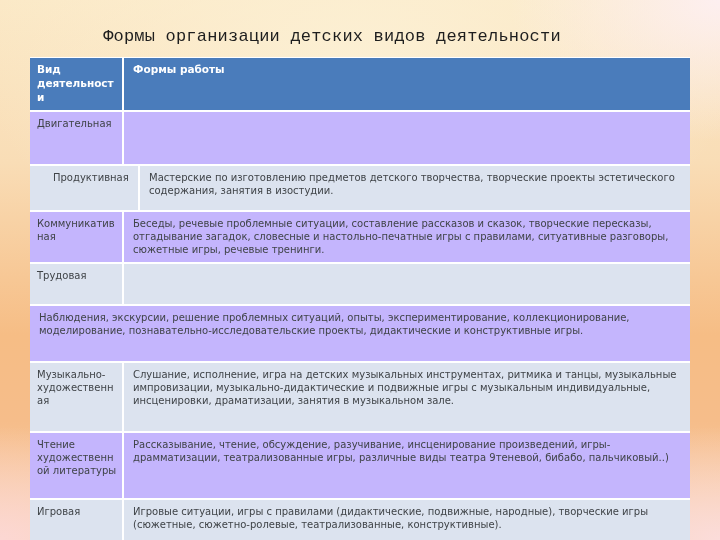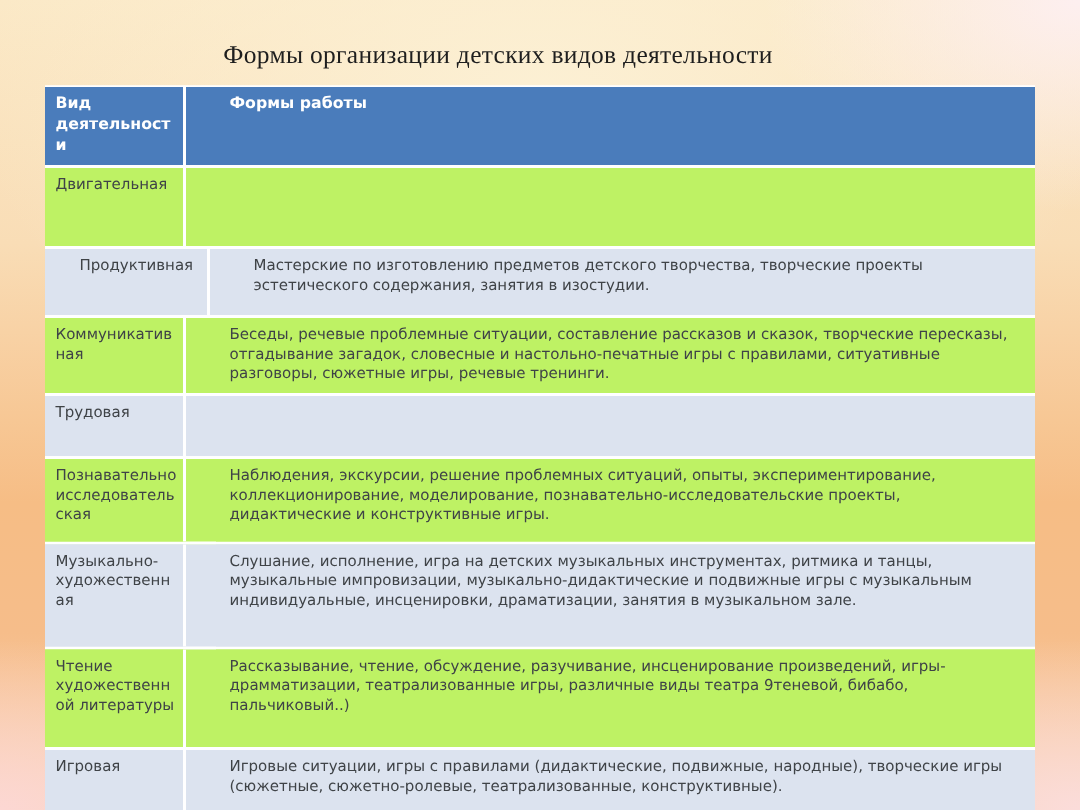--- a/index.html
+++ b/index.html
@@ -15,38 +15,37 @@
       radial-gradient(ellipse 45% 40% at 100% 0%, #fdeff0 0%, rgba(253,239,240,0) 65%),
       radial-gradient(ellipse 70% 55% at 50% 12%, #fcf0d4 0%, rgba(252,240,212,0) 75%),
       linear-gradient(180deg, #fbe9c7 0%, #f9ddb6 30%, #f6bd85 62%, #f6bd8a 78%, #f9d4b2 100%);
   }
   .slide-title {
     position: absolute;
     top: 27px;
     left: 0;
     width: 664px;
     text-align: center;
-    font-family: Liberation Serif, serif;
+    font-family: Liberation Mono, monospace;
     font-size: 17px;
     color: #1e1e1e;
     letter-spacing: 0.2px;
   }
   .table {
     position: absolute;
     left: 30px;
     top: 57px;
     width: 660px;
     background: #ffffff;
     border-top: 1px solid #ffffff;
   }
   .tr {
     display: flex;
     box-sizing: border-box;
     border-bottom: 2px solid #ffffff;
-    gap: 20px;
   }
   .tr:last-child { border-bottom: none; }
   .cell {
     box-sizing: border-box;
     color: #3f4347;
     font-size: 10px;
     line-height: 1.33;
   }
   .c1 {
     width: 94px;
@@ -58,21 +57,21 @@
   .c2 {
     flex: 1 1 auto;
     padding: 5px 10px 5px 9px;
   }
   .thead { background: #4a7cbb; min-height: 47px; }
   .thead .cell {
     color: #ffffff;
     font-weight: bold;
     font-size: 10.5px;
   }
-  .band-dark  { background: #bef264; }
+  .band-dark  { background: #c4b5fd; }
   .band-light { background: #dce3ef; }
   
   .tr:nth-child(2) { min-height: 54px; }
   .tr:nth-child(3) { min-height: 46px; padding-left: 16px; }
   .tr:nth-child(4) { min-height: 43px; }
   .tr:nth-child(5) { min-height: 42px; }
   .tr:nth-child(6) { min-height: 57px; }
   .tr:nth-child(7) { min-height: 70px; }
   .tr:nth-child(8) { min-height: 67px; }
   .tr:nth-child(9) { min-height: 60px; }
@@ -101,21 +100,20 @@
     <div class="tr band-dark">
       <div class="cell c1 band-dark">Коммуникативная</div>
       <div class="cell c2 band-dark">Беседы, речевые проблемные ситуации, составление рассказов и сказок, творческие пересказы, отгадывание загадок, словесные и настольно-печатные игры с правилами, ситуативные разговоры, сюжетные игры, речевые тренинги.</div>
     </div>
 
     <div class="tr band-light">
       <div class="cell c1 band-light">Трудовая</div>
     </div>
 
     <div class="tr band-dark">
-      <div class="cell c1 band-dark">Познавательноисследовательская</div>
       <div class="cell c2 band-dark">Наблюдения, экскурсии, решение проблемных ситуаций, опыты, экспериментирование, коллекционирование, моделирование, познавательно-исследовательские проекты, дидактические и конструктивные игры.</div>
     </div>
 
     <div class="tr band-light">
       <div class="cell c1 band-light">Музыкально-художественная</div>
       <div class="cell c2 band-light">Слушание, исполнение, игра на детских музыкальных инструментах, ритмика и танцы, музыкальные импровизации, музыкально-дидактические и подвижные игры с музыкальным индивидуальные, инсценировки, драматизации, занятия в музыкальном зале.</div>
     </div>
 
     <div class="tr band-dark">
       <div class="cell c1 band-dark">Чтение художественной литературы</div>

